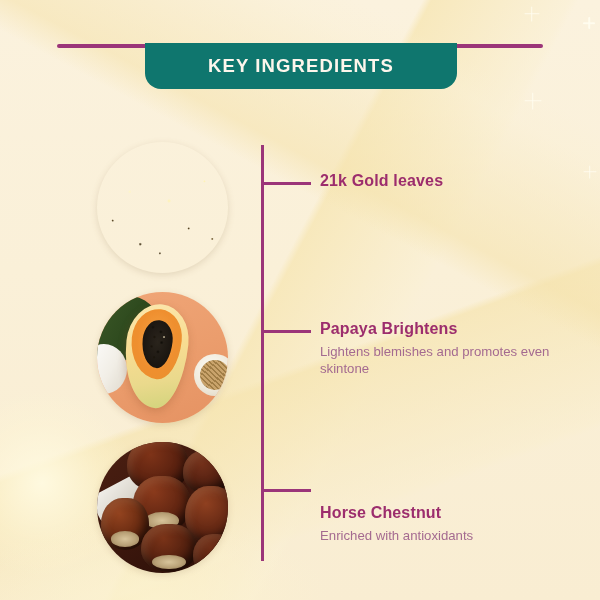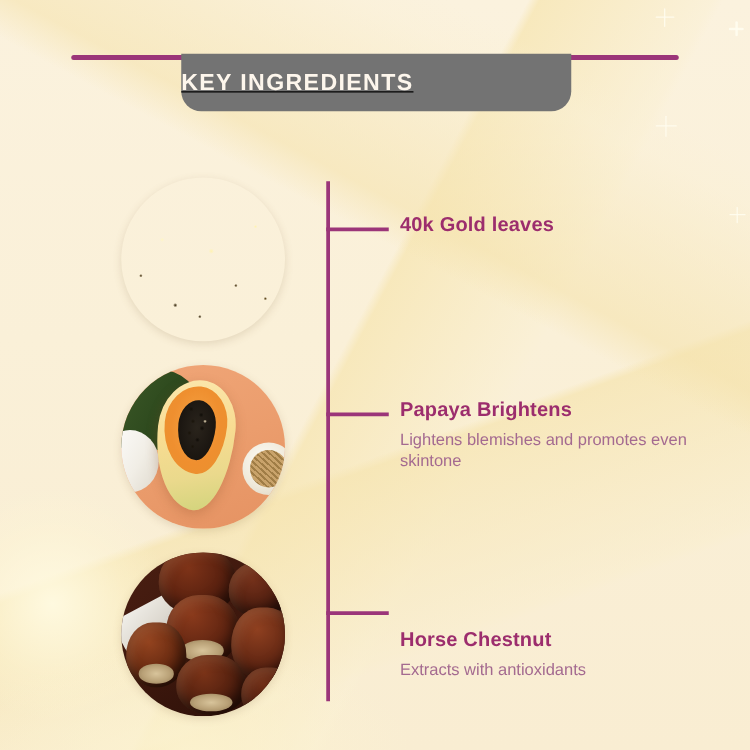--- a/index.html
+++ b/index.html
@@ -52,23 +52,23 @@
   .sparkle::before { width:100%; height:1.5px; border-radius:2px; }
   .sparkle::after  { width:1.5px; height:100%; border-radius:2px; }
 
   
   .header-rule {
     position:absolute; left:57px; top:44px; width:486px; height:4px;
     background:#9b3579; border-radius:2px;
   }
   .header-chip {
     position:absolute; left:145px; top:43px; width:312px; height:46px;
-    background:#737373;
+    background:#0f766e;
     border-radius:0 0 16px 16px;
-    display:flex; align-items:center; text-decoration:underline;
+    display:flex; align-items:center; justify-content:center;
   }
   .header-chip-title {
     color:#fdf6ec;
     font-size:18.5px;
     font-weight:bold;
     letter-spacing:1.1px;
   }
 
   
   .connector-stem {
@@ -225,21 +225,21 @@
 <div class="connector-tick" style="top:330px;"></div>
 <div class="connector-tick" style="top:489px;"></div>
 
 <div class="row" style="top:0;">
   <div class="thumb" style="top:142px;">
     <div class="thumb-art art-gold">
       <div class="art-gold-speck"></div>
     </div>
   </div>
   <div class="text-block" style="top:172px;">
-    <div class="item-title">40k Gold leaves</div>
+    <div class="item-title">21k Gold leaves</div>
   </div>
 </div>
 
 <div class="row" style="top:0;">
   <div class="thumb" style="top:292px;">
     <div class="thumb-art art-papaya">
       <div class="papaya-leaf"></div>
       <div class="papaya-bowl"></div>
       <div class="papaya-seedbowl"></div>
       <div class="papaya-body">
@@ -273,15 +273,15 @@
       <div class="nut" style="left:44px;  top:82px;  width:56px; height:48px; background:radial-gradient(circle at 40% 30%,#7a3318 0%,#4f1e0e 58%,#2a0e07 100%);">
         <div class="nut-hilum"></div>
       </div>
       <div class="nut" style="left:96px;  top:92px;  width:44px; height:42px; background:radial-gradient(circle at 40% 32%,#6e2d16 0%,#48190c 60%,#260c06 100%);">
         <div class="nut-hilum"></div>
       </div>
     </div>
   </div>
   <div class="text-block" style="top:480px;margin-top:24px;">
     <div class="item-title">Horse Chestnut</div>
-    <div class="item-desc">Extracts with antioxidants</div>
+    <div class="item-desc">Enriched with antioxidants</div>
   </div>
 </div>
 
 </body></html>

